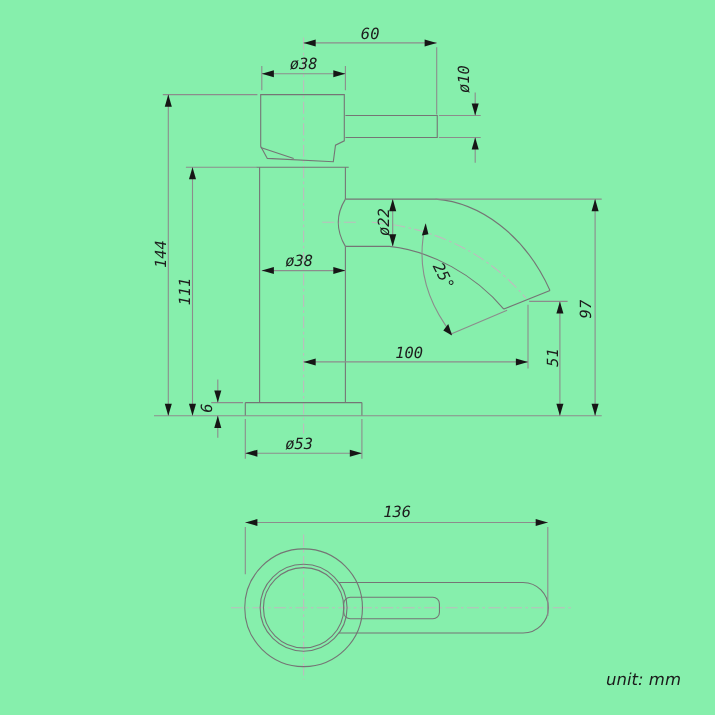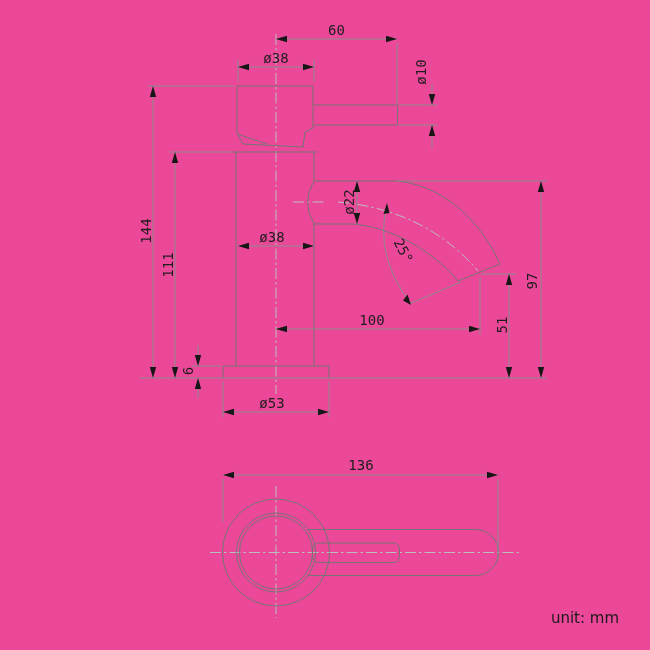--- a/index.html
+++ b/index.html
@@ -1,16 +1,16 @@
 <!DOCTYPE html>
 <html><head>
 <meta charset="utf-8">
 <style>
   html,body{margin:0;padding:0;background:#ffffff;width:650px;height:650px;overflow:hidden;}
-  #canvas{position:relative;width:650px;height:650px;background:#ec4899;}
+  #canvas{position:relative;width:650px;height:650px;background:#86efac;font-style:italic;}
   svg{display:block;}
   .obj{stroke:#757575;stroke-width:1;fill:none;}
   .dim{stroke:#8c8c8c;stroke-width:1;fill:none;}
   .cl{stroke:#bdbdbd;stroke-width:1;fill:none;stroke-dasharray:11 3 2.5 3;}
   .arr{fill:#161616;stroke:none;}
   .lbl{font-family:"DejaVu Sans Mono","Liberation Mono",monospace;font-size:14px;fill:#1d1d1d;}
   .note{font-family:"DejaVu Sans","Liberation Sans",sans-serif;font-size:15px;fill:#1a1a1a;}
 </style>
 </head>
 <body>

